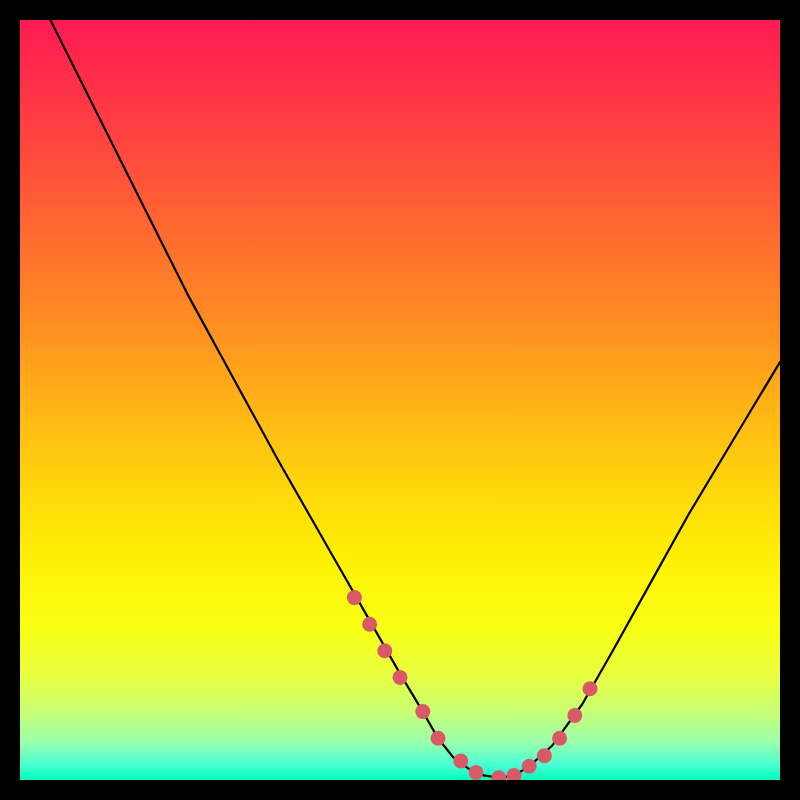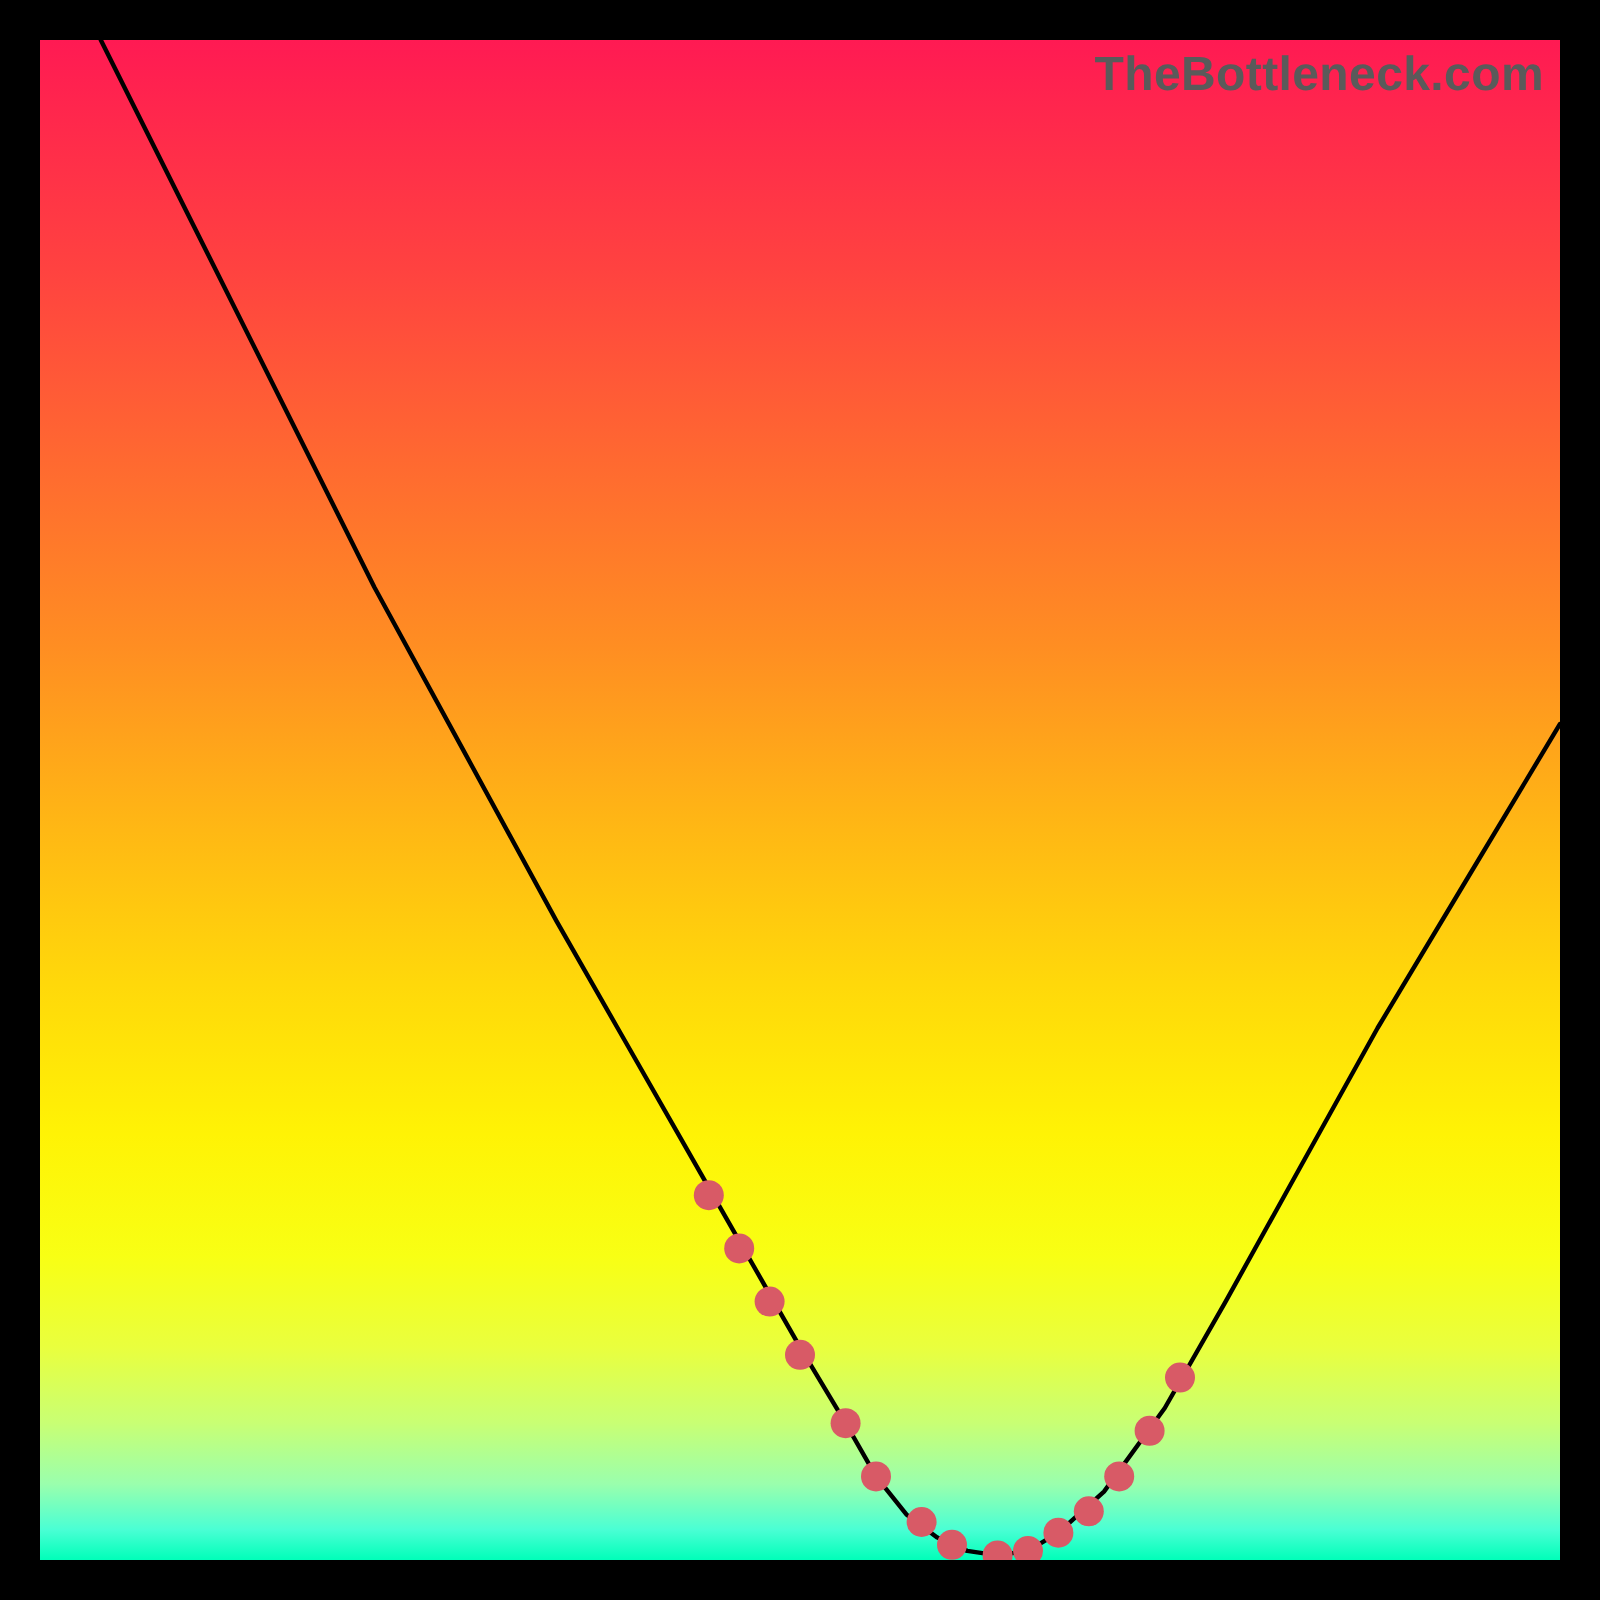--- a/index.html
+++ b/index.html
@@ -31,21 +31,20 @@
     color: #5a5a5a; letter-spacing: 0.2px;
     user-select: none;
   }
   svg.curve { position: absolute; left: 0; top: 0; width: 100%; height: 100%; }
 </style>
 </head>
 <body>
 <div class="frame">
   <div class="plot">
     <div class="gradient"></div>
-    <div class="watermark">TheBottleneck.com</div>
     <svg class="curve" viewBox="0 0 760 760" preserveAspectRatio="none">
       <path id="curve-path" fill="none" stroke="#000000" stroke-width="2.2" stroke-linecap="round" stroke-linejoin="round" d="M30.40 0.00 L76.00 91.20 L121.60 182.40 L167.20 273.60 L212.80 357.20 L258.40 440.80 L288.80 494.00 L319.20 547.20 L349.60 600.40 L380.00 653.60 L402.80 691.60 L418.00 718.20 L433.20 737.20 L448.40 748.60 L463.60 755.44 L478.80 757.72 L494.00 755.44 L509.20 746.32 L532.00 725.80 L562.40 684.00 L592.80 630.80 L630.80 562.40 L668.80 494.00 L714.40 418.00 L760.00 342.00"></path>
       <g id="dots">
           <circle cx="334.40" cy="577.60" r="7.5" fill="#d85a66"></circle>
           <circle cx="349.60" cy="604.20" r="7.5" fill="#d85a66"></circle>
           <circle cx="364.80" cy="630.80" r="7.5" fill="#d85a66"></circle>
           <circle cx="380.00" cy="657.40" r="7.5" fill="#d85a66"></circle>
           <circle cx="402.80" cy="691.60" r="7.5" fill="#d85a66"></circle>
           <circle cx="418.00" cy="718.20" r="7.5" fill="#d85a66"></circle>
           <circle cx="440.80" cy="741.00" r="7.5" fill="#d85a66"></circle>

